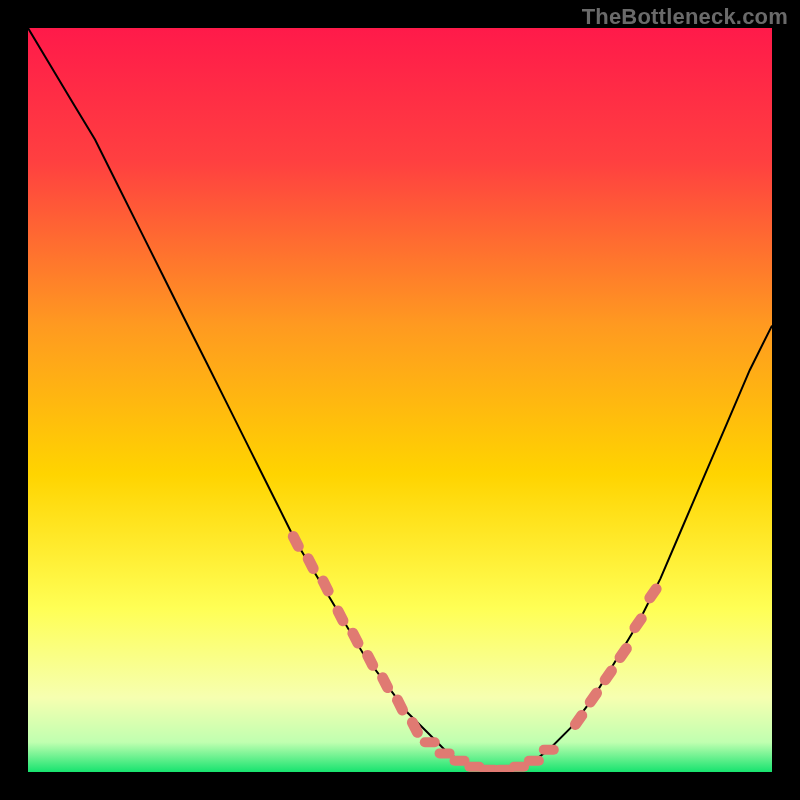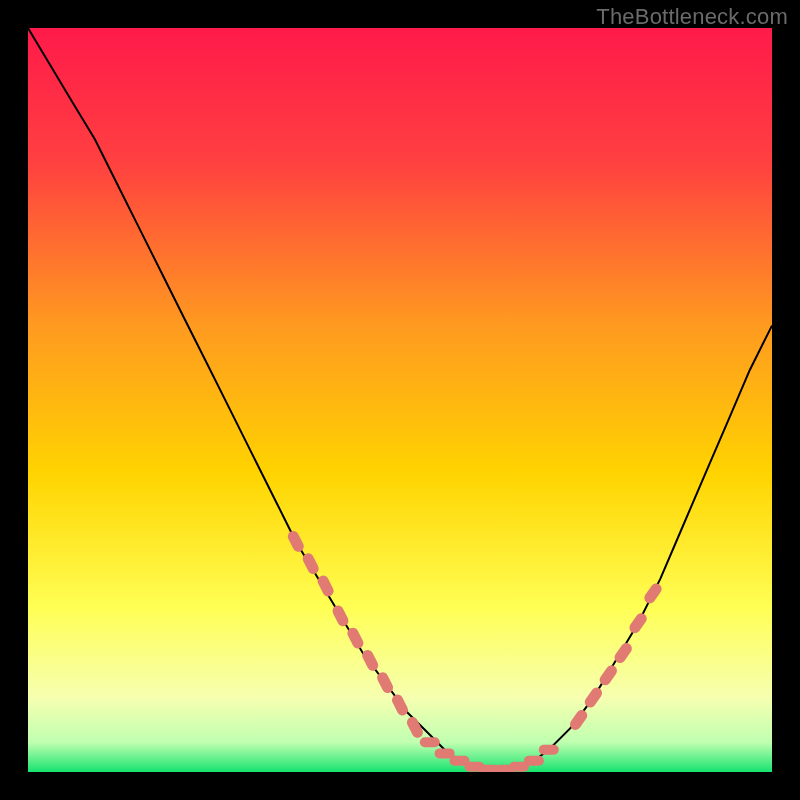--- a/index.html
+++ b/index.html
@@ -16,21 +16,21 @@
     width: 800px;
     height: 800px;
     background: #000;
   }
   .watermark {
     position: absolute;
     top: 4px;
     right: 12px;
     color: #6a6a6a;
     font-size: 22px;
-    font-weight: 400;
+    font-weight: 700;
     letter-spacing: 0.2px;
     z-index: 10;
   }
   .plot-area {
     position: absolute;
     left: 28px;
     top: 28px;
     width: 744px;
     height: 744px;
   }

